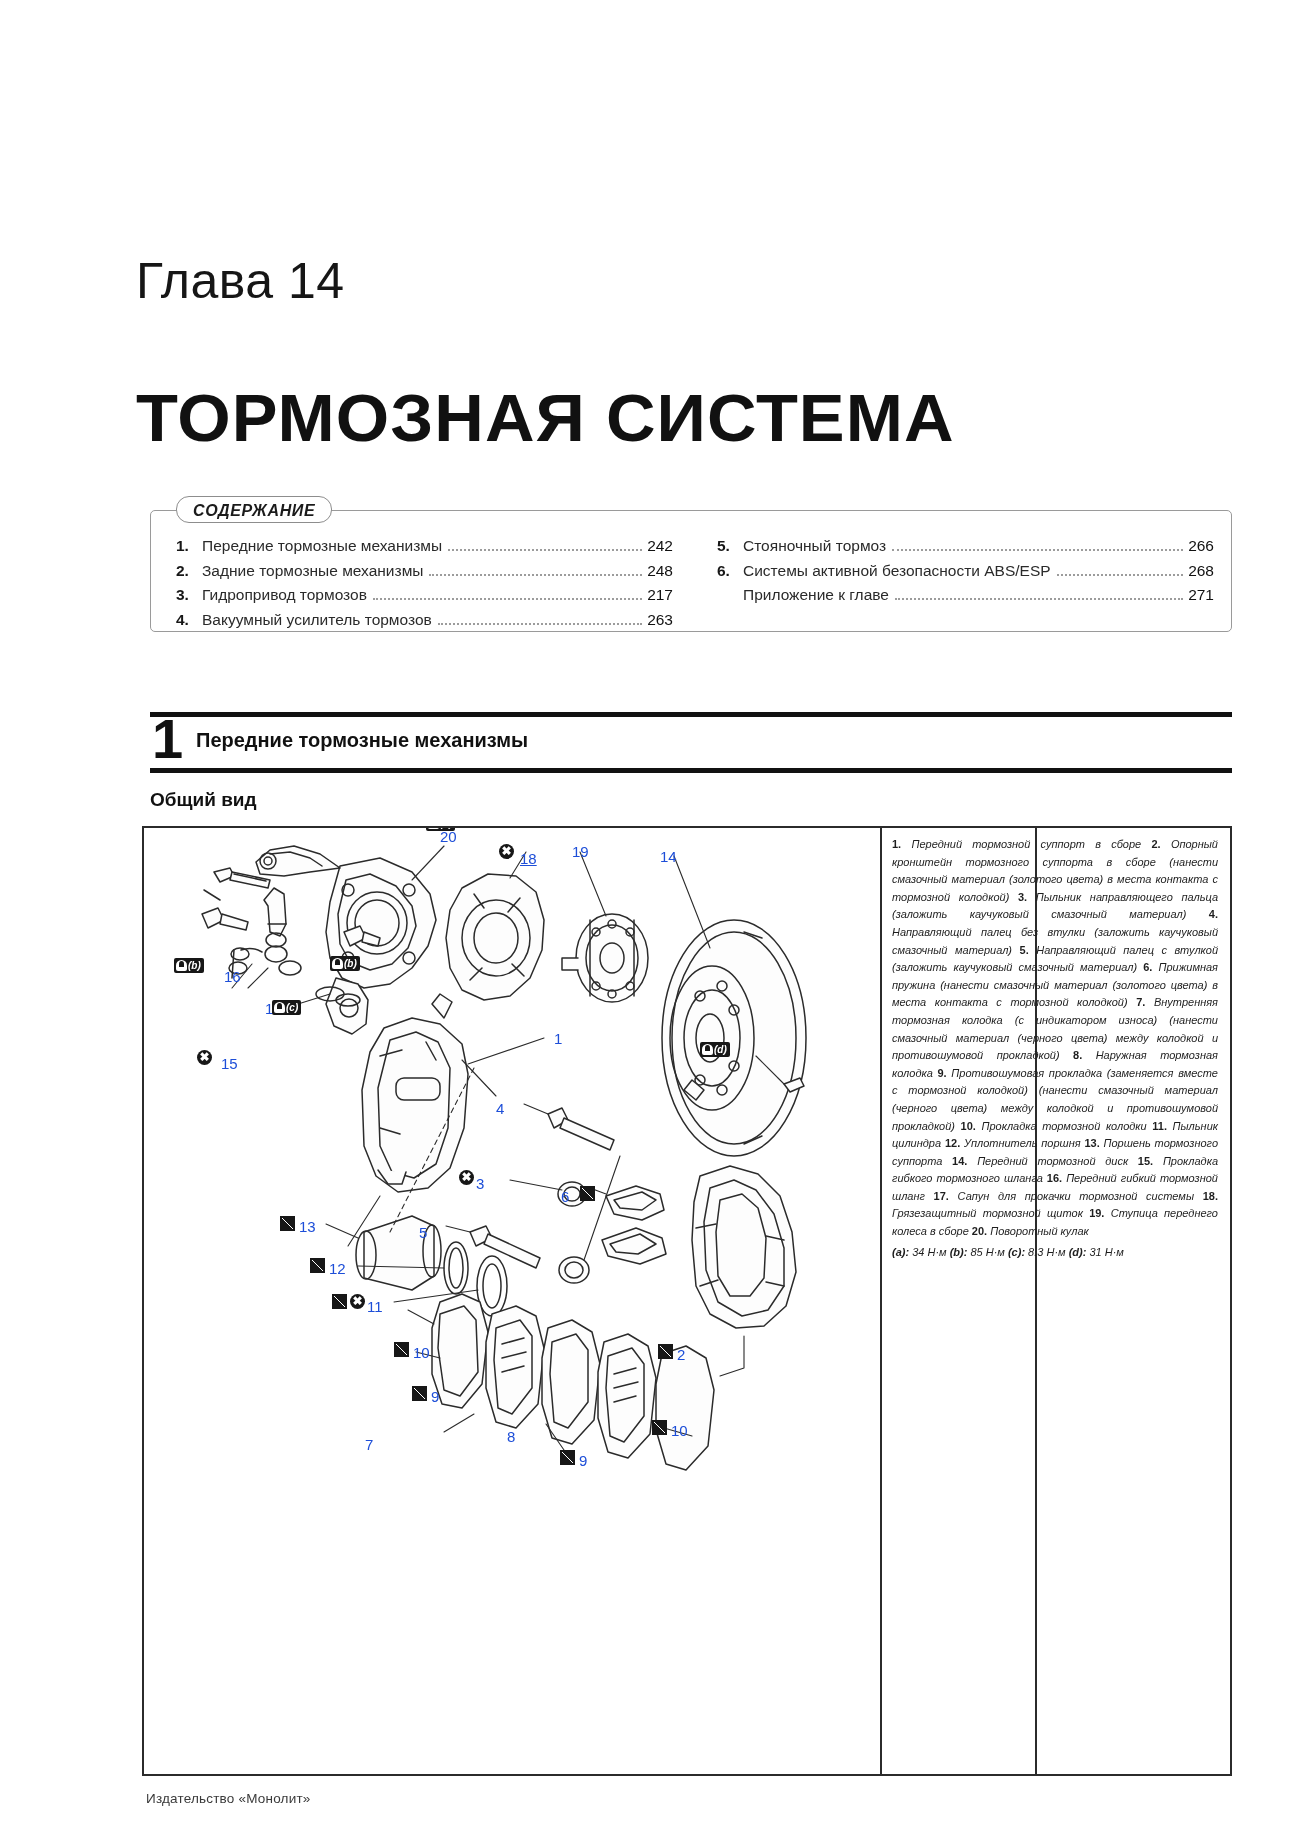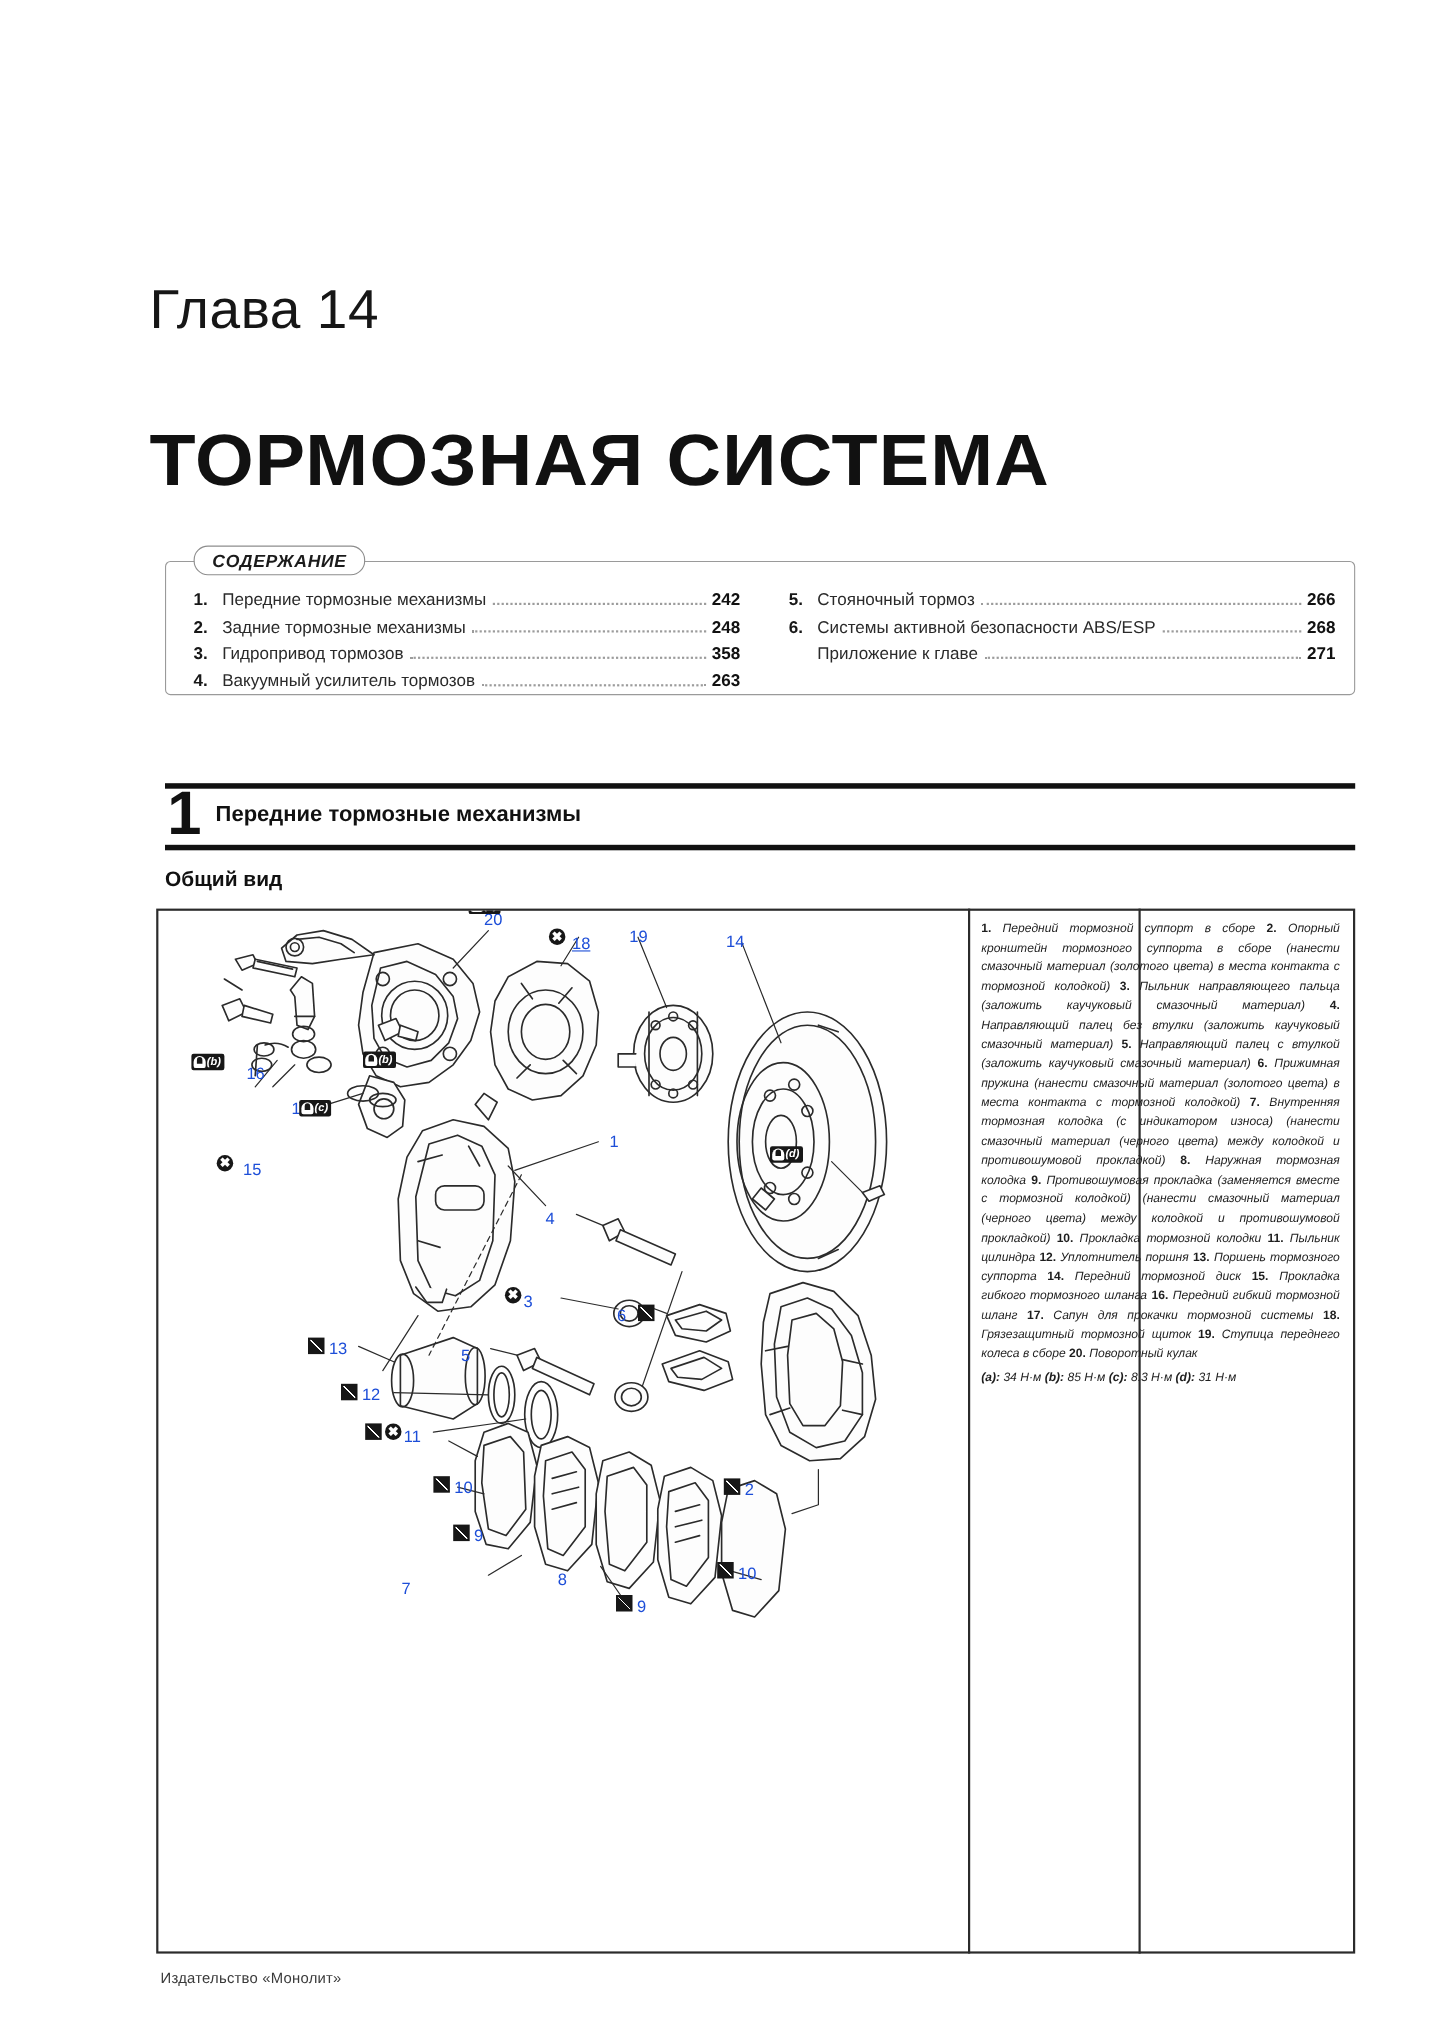--- a/index.html
+++ b/index.html
@@ -104,21 +104,21 @@
   .toc-label { flex: 0 0 auto; padding-right: 4px; }
   .toc-dots {
     flex: 1 1 auto;
     border-bottom: 2.2px dotted #9c9c9c;
     margin: 0 3px 4px 2px;
     height: 1px;
     min-width: 14px;
   }
   .toc-page {
     flex: 0 0 auto;
-    font-weight: 700;
+    font-weight: 400;
     color: #111;
     padding-left: 2px;
   }
 
   
   .sec-rule-top {
     position: absolute;
     left: 150px;
     top: 712px;
     width: 1082px;
@@ -320,21 +320,21 @@
         <div class="toc-row">
           <span class="toc-n">2.</span>
           <span class="toc-label">Задние тормозные механизмы</span>
           <span class="toc-dots"></span>
           <span class="toc-page">248</span>
         </div>
         <div class="toc-row">
           <span class="toc-n">3.</span>
           <span class="toc-label">Гидропривод тормозов</span>
           <span class="toc-dots"></span>
-          <span class="toc-page">358</span>
+          <span class="toc-page">217</span>
         </div>
         <div class="toc-row">
           <span class="toc-n">4.</span>
           <span class="toc-label">Вакуумный усилитель тормозов</span>
           <span class="toc-dots"></span>
           <span class="toc-page">263</span>
         </div>
       </div>
     <div class="toc-col" id="toc-right">
         <div class="toc-row">

